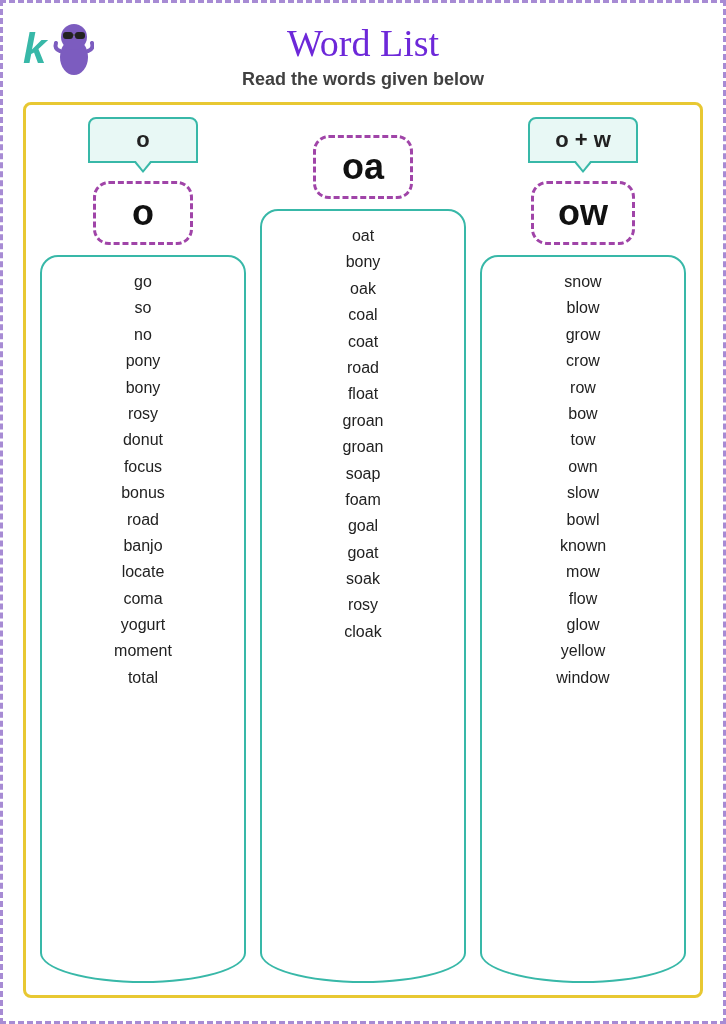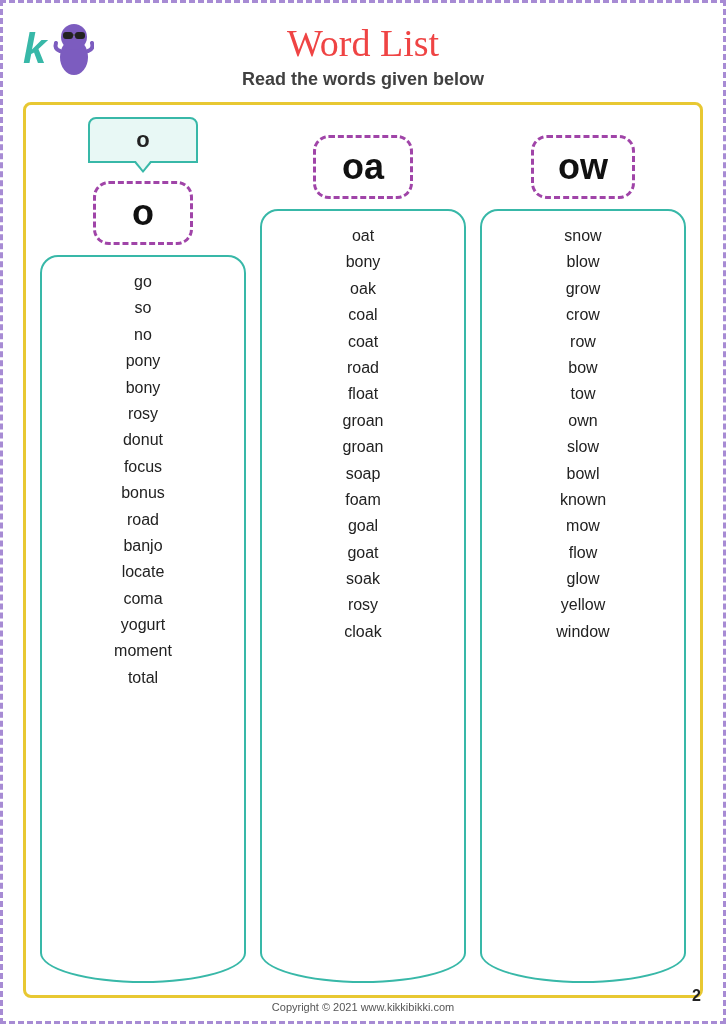--- a/index.html
+++ b/index.html
@@ -42,21 +42,21 @@
       font-size: 42px;
       font-weight: 900;
       color: #38b8a8;
       font-style: italic;
       line-height: 1;
     }
 
     .title {
       font-family: 'Comic Sans MS', 'Chalkboard SE', cursive;
       font-size: 38px;
-      color: #ef4444;
+      color: #6d28d9;
       text-align: center;
       font-weight: normal;
     }
 
     .subtitle {
       text-align: center;
       font-size: 18px;
       font-weight: bold;
       color: #404040;
       margin-bottom: 12px;
@@ -259,20 +259,21 @@
             <div class="word-item">soap</div>
             <div class="word-item">foam</div>
             <div class="word-item">goal</div>
             <div class="word-item">goat</div>
             <div class="word-item">soak</div>
             <div class="word-item">rosy</div>
             <div class="word-item">cloak</div>
           </div>
         </div>
         <div class="column">
+          <div class="col-header">o + w</div>
           <div class="phonics-box">ow</div>
           <div class="word-list-container">
             <div class="word-item">snow</div>
             <div class="word-item">blow</div>
             <div class="word-item">grow</div>
             <div class="word-item">crow</div>
             <div class="word-item">row</div>
             <div class="word-item">bow</div>
             <div class="word-item">tow</div>
             <div class="word-item">own</div>
@@ -282,18 +283,14 @@
             <div class="word-item">mow</div>
             <div class="word-item">flow</div>
             <div class="word-item">glow</div>
             <div class="word-item">yellow</div>
             <div class="word-item">window</div>
           </div>
         </div>
       </div>
   </div>
 
-  <div class="footer">
-    <span class="copyright">Copyright © 2021 www.kikkibikki.com</span>
-    <span class="page-num">2</span>
-  </div>
 
 </div>
 
 </body></html>

